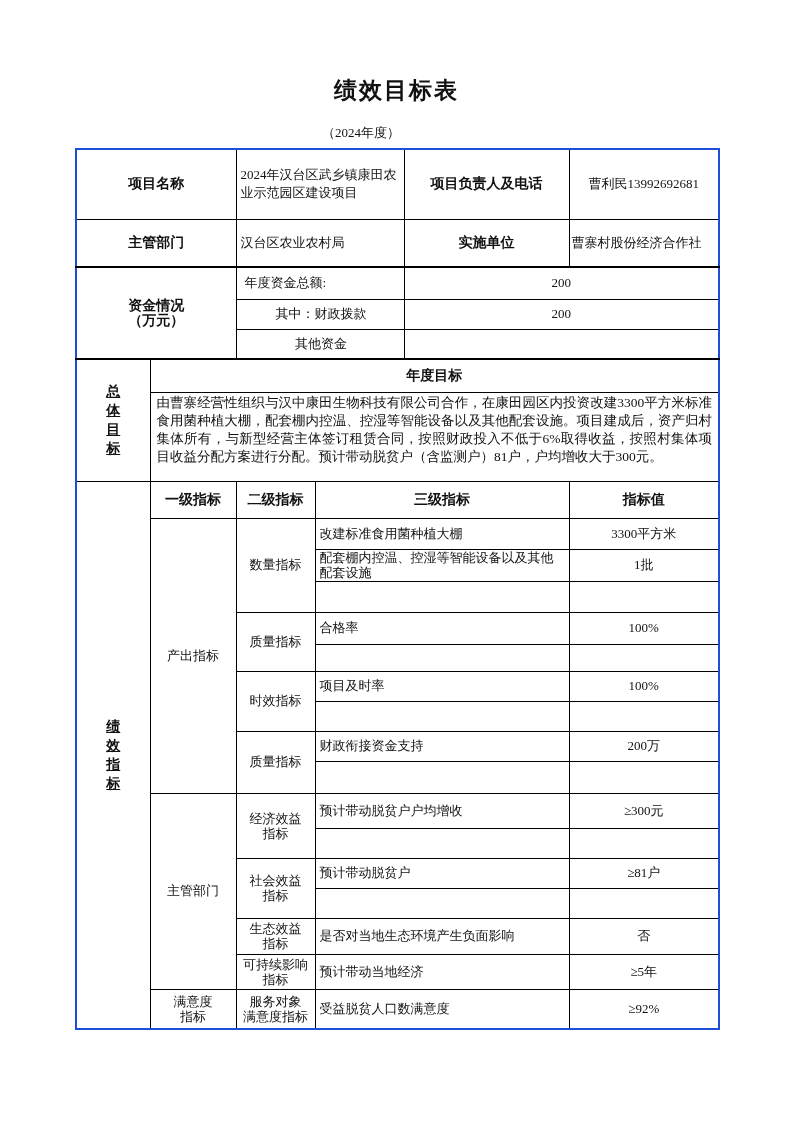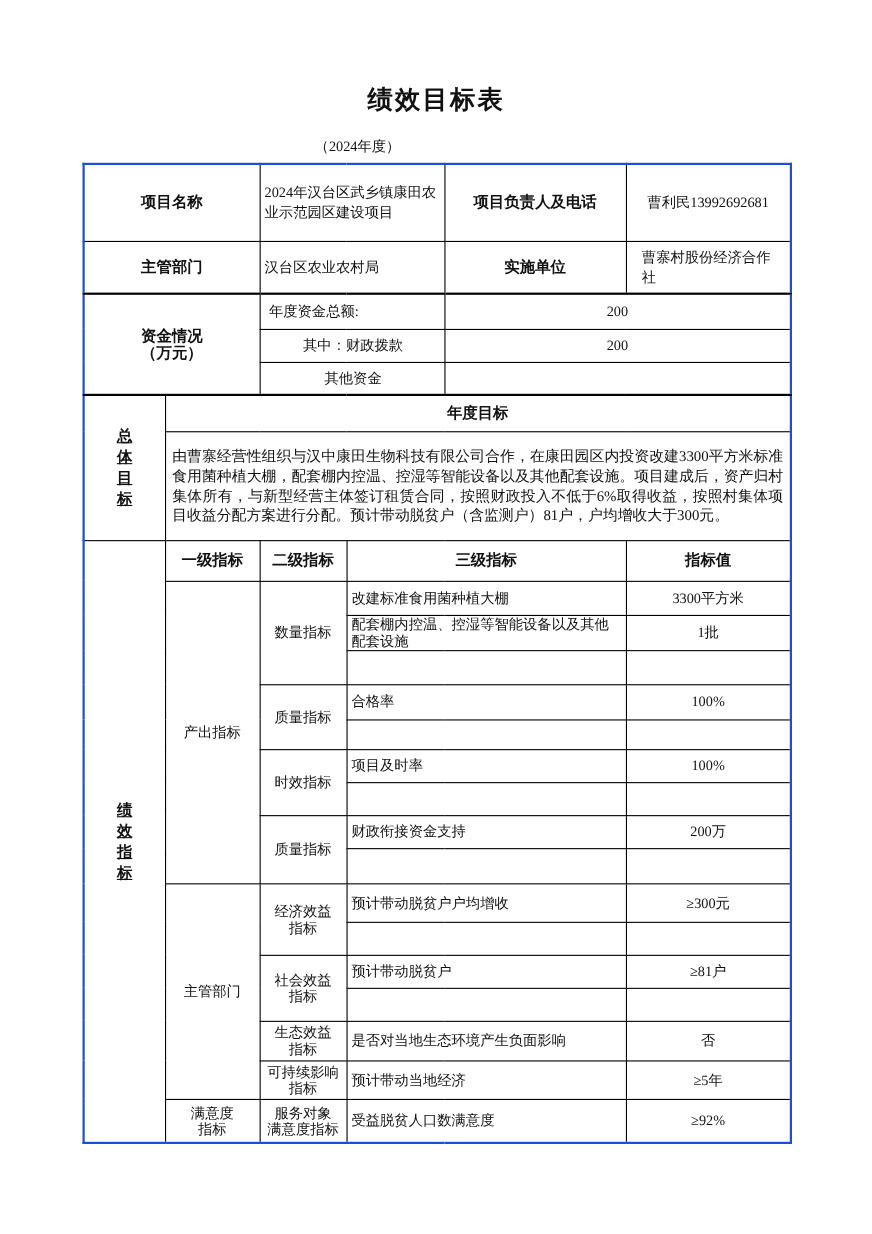--- a/index.html
+++ b/index.html
@@ -8,20 +8,21 @@
     font-family:"Liberation Serif","DejaVu Serif",serif;color:#111;
   }
   .title{
     position:absolute;top:75px;left:0;width:793px;text-align:center;
     font-size:23px;font-weight:bold;letter-spacing:2px;
     font-family:"Liberation Sans","DejaVu Sans",sans-serif;
   }
   .subtitle{
     position:absolute;top:124px;left:0;width:650px;text-align:center;
     font-size:13px;
+    padding-left:36px;
   }
   table.doc{
     position:absolute;left:75px;top:148px;width:643px;
     border-collapse:collapse;table-layout:fixed;border:2px solid #1d4ed8;
   }
   td{
     border:1px solid #000;font-size:13px;padding:0 4px;
     vertical-align:middle;overflow:hidden;word-break:break-all;
   }
   .b{
@@ -67,21 +68,21 @@
     <td colspan="2" class="b">项目名称</td>
     <td colspan="2" class="l">2024年汉台区武乡镇康田农业示范园区建设项目</td>
     <td class="b">项目负责人及电话</td>
     <td class="c">曹利民13992692681</td>
   </tr>
 
   <tr style="height:48px">
     <td colspan="2" class="b">主管部门</td>
     <td colspan="2" class="l">汉台区农业农村局</td>
     <td class="b">实施单位</td>
-    <td class="l" style="padding:0 14px">曹寨村股份经济合作社</td>
+    <td class="l" style="padding:0 2px">曹寨村股份经济合作社</td>
   </tr>
 
   <tr style="height:32px" class="thick">
     <td colspan="2" rowspan="3" class="b pre">资金情况
 （万元）</td>
     <td colspan="2" class="l" style="padding-left:8px">年度资金总额:</td>
     <td colspan="2" class="c">200</td>
   </tr>
   <tr style="height:30px">
     <td colspan="2" class="r">其中：财政拨款</td>
@@ -92,21 +93,21 @@
     <td colspan="2" class="c"></td>
   </tr>
 
   <tr style="height:33px" class="thick">
     <td rowspan="2" class="vcell">
       <div class="vwrap">总体目标</div>
     </td>
     <td colspan="5" class="b">年度目标</td>
   </tr>
   <tr style="height:89px">
-    <td colspan="5" style="vertical-align:top;padding:12px 4px">
+    <td colspan="5" style="vertical-align:top;padding:0 4px">
       <div class="body-clip">由曹寨经营性组织与汉中康田生物科技有限公司合作，在康田园区内投资改建3300平方米标准食用菌种植大棚，配套棚内控温、控湿等智能设备以及其他配套设施。项目建成后，资产归村集体所有，与新型经营主体签订租赁合同，按照财政投入不低于6%取得收益，按照村集体项目收益分配方案进行分配。预计带动脱贫户（含监测户）81户，户均增收大于300元。</div>
     </td>
   </tr>
 
   <tr style="height:37px">
     <td rowspan="17" class="vcell">
       <div class="vwrap">绩效指标</div>
     </td>
     <td class="b">一级指标</td>
     <td class="b">二级指标</td>

